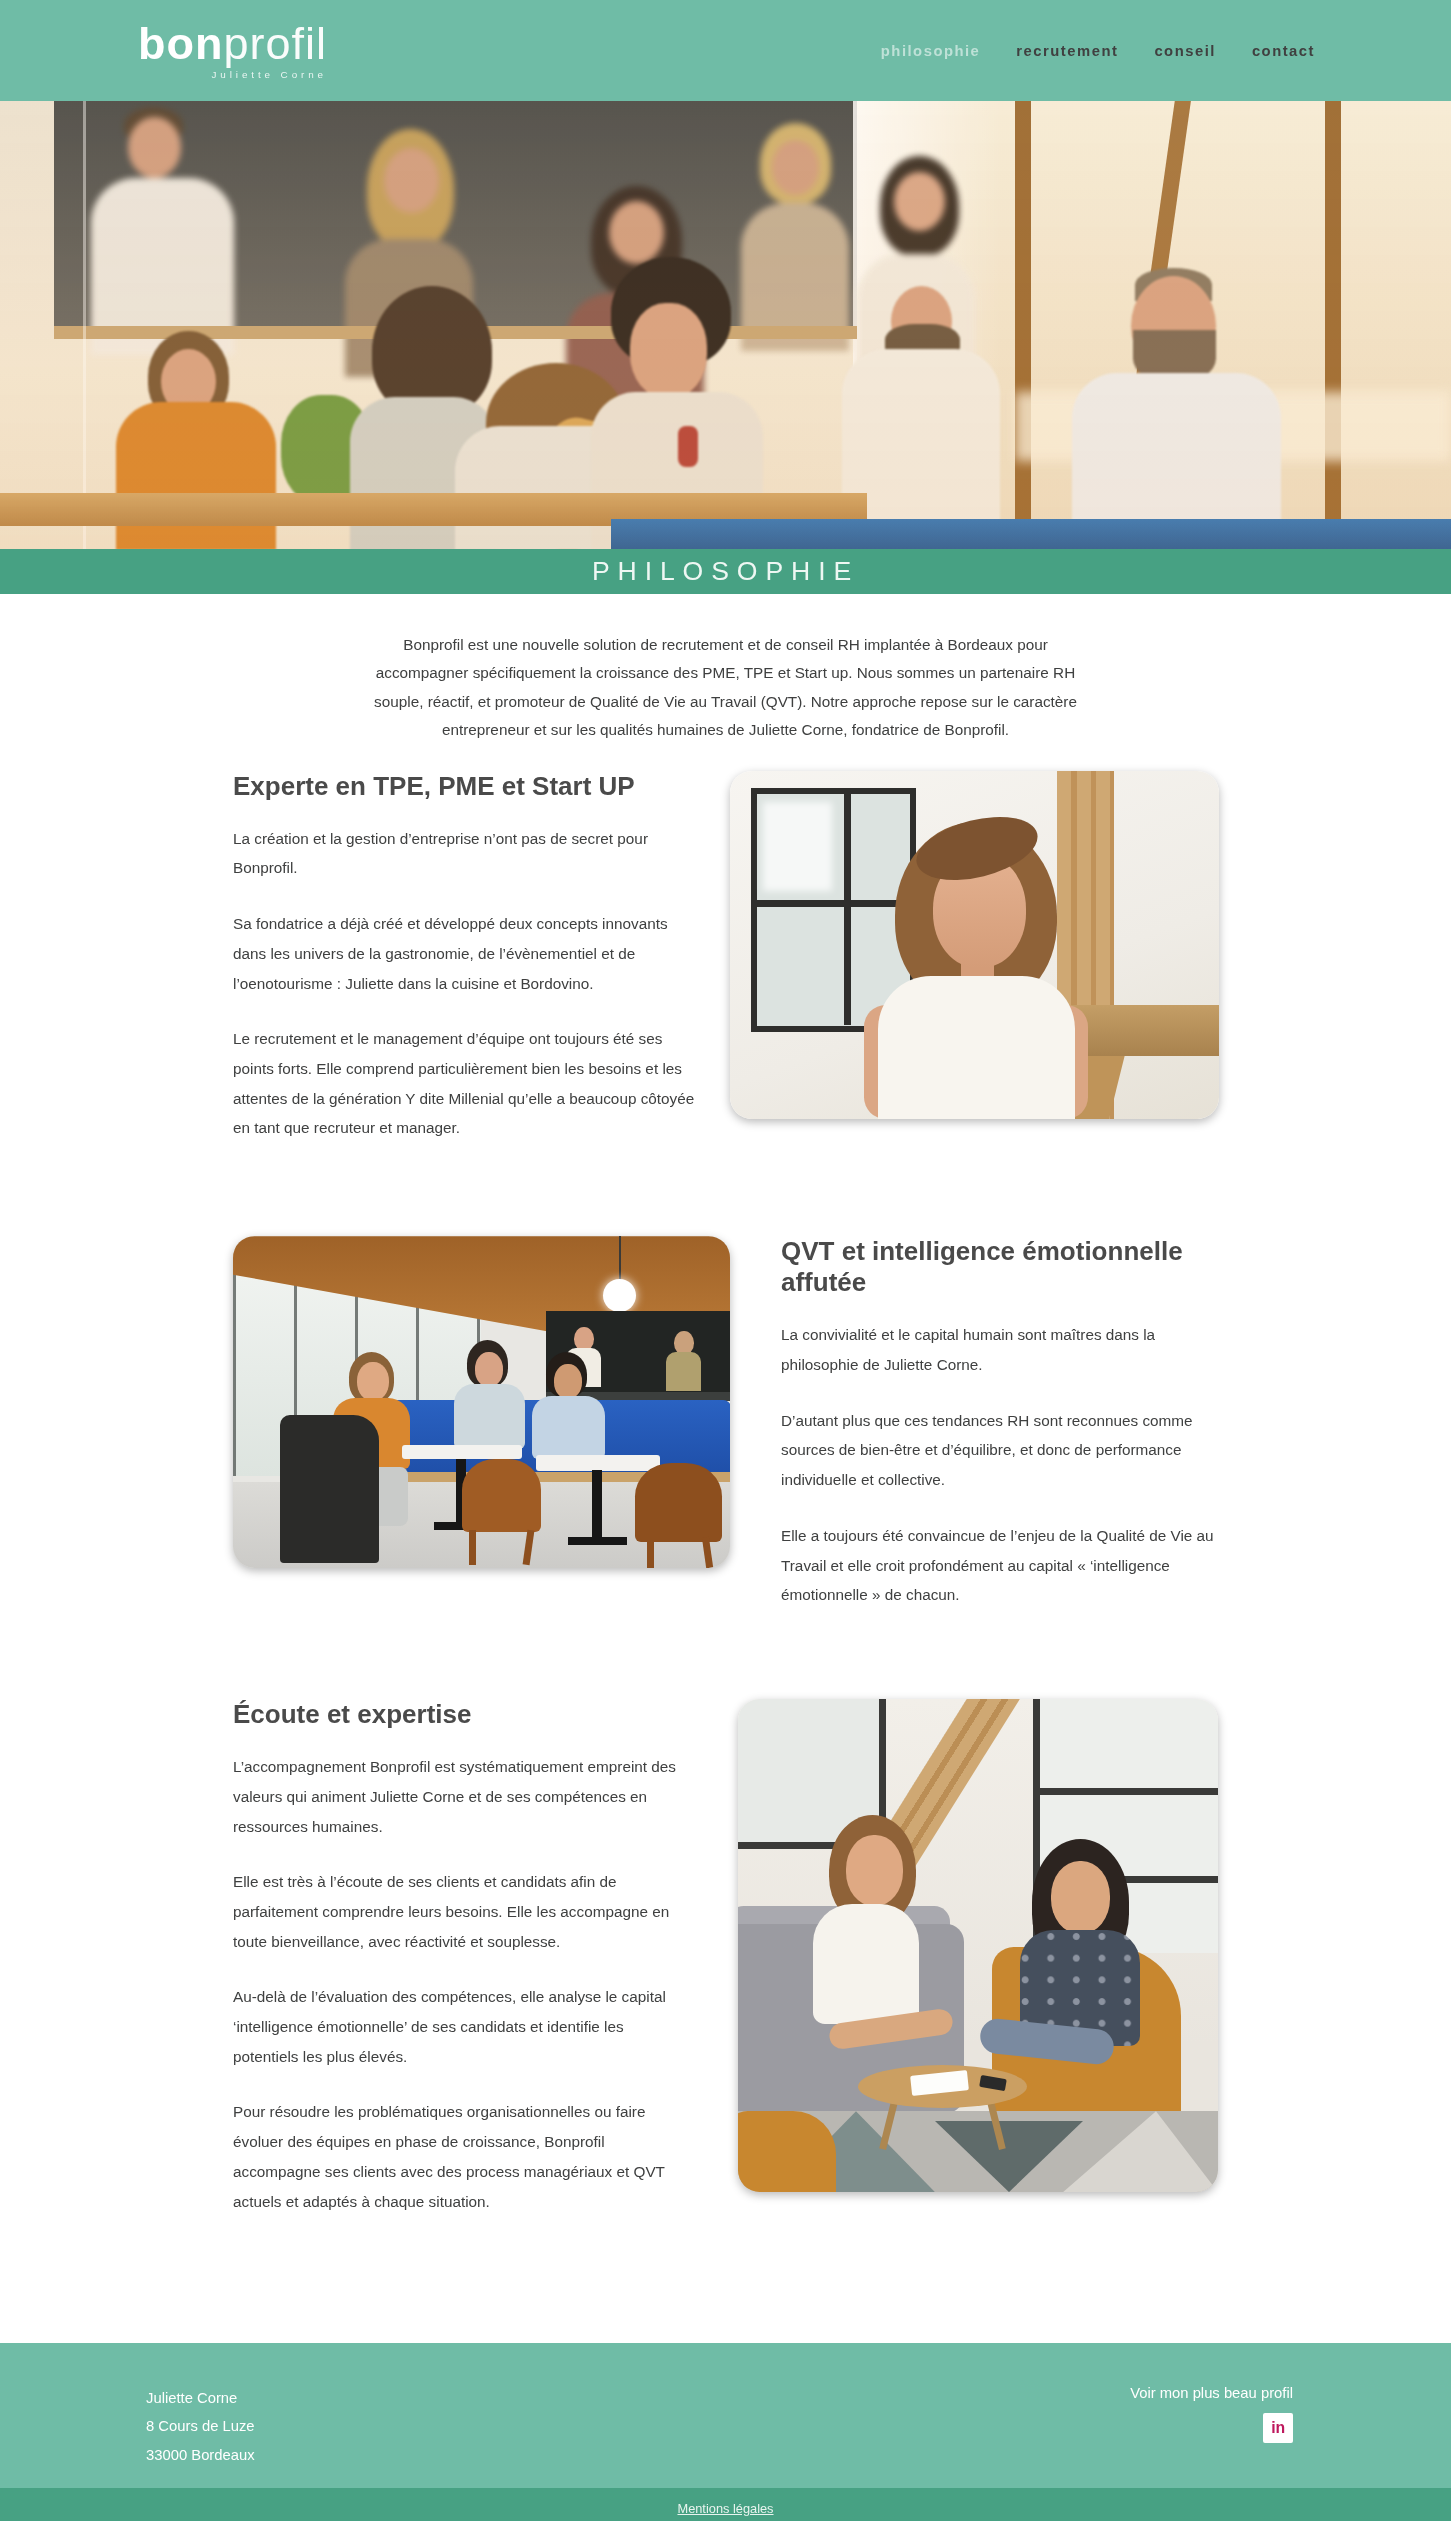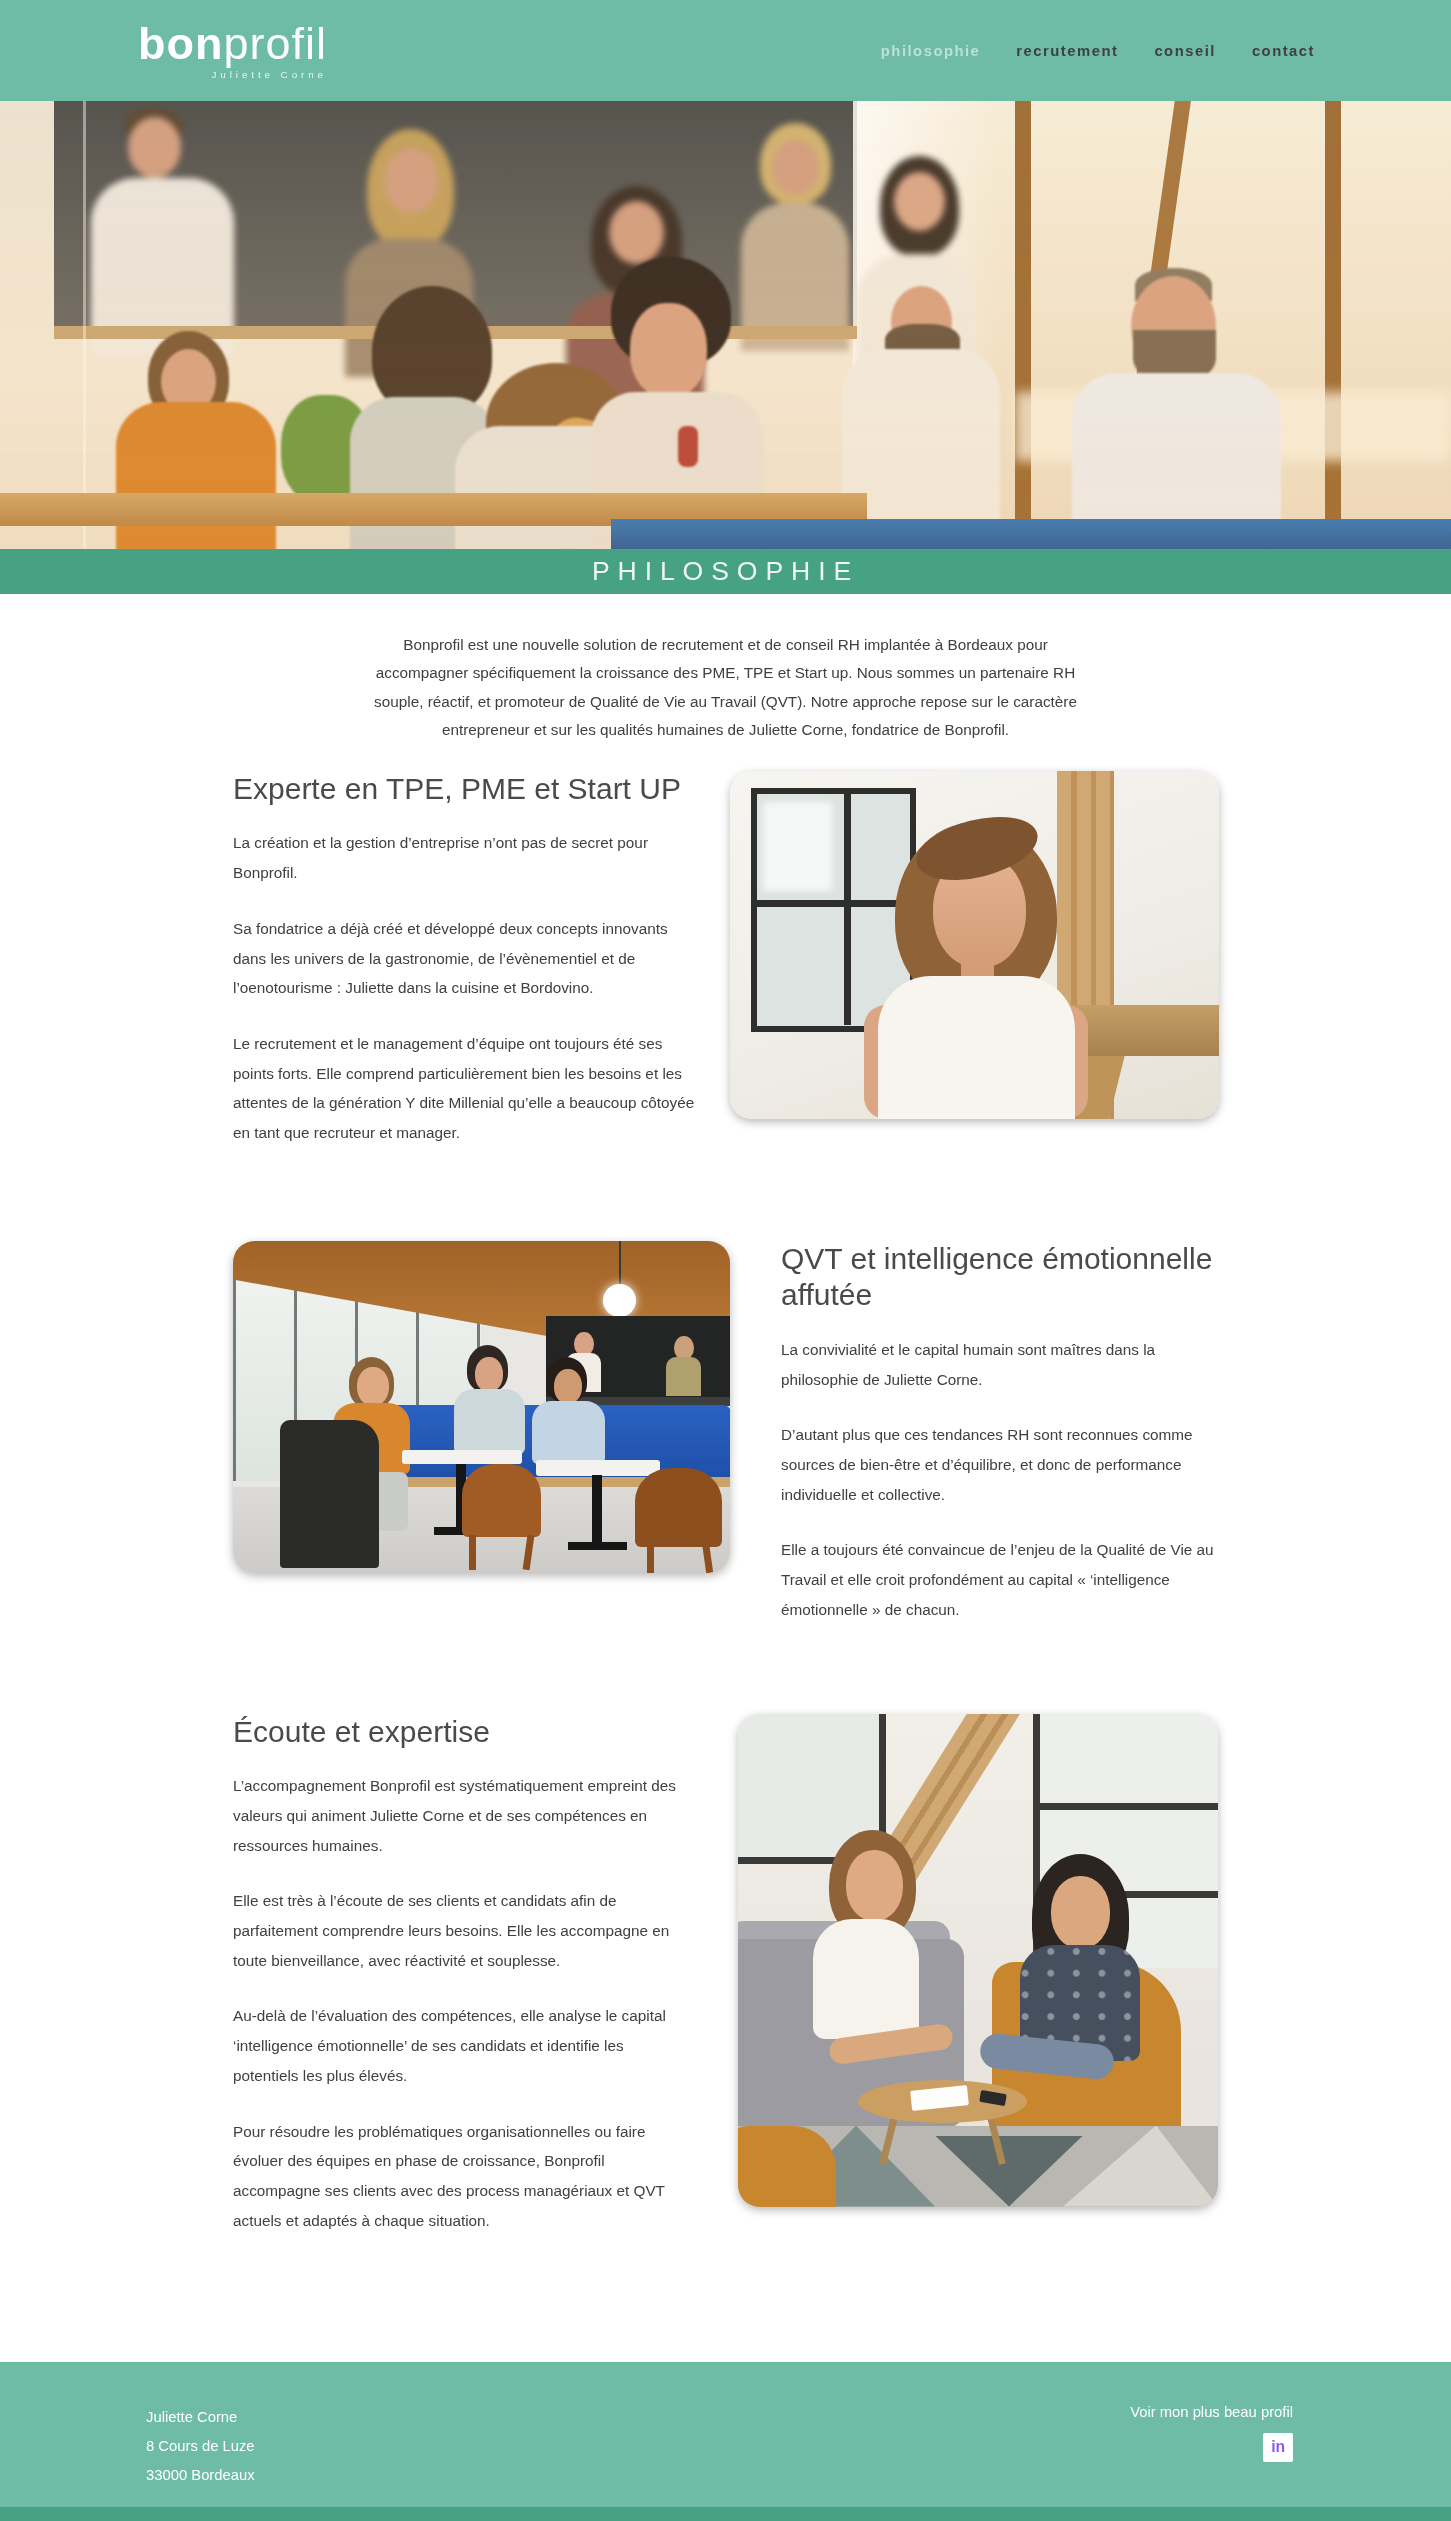--- a/index.html
+++ b/index.html
@@ -69,21 +69,21 @@
   .banner h1{color:#eef7f3; font-size:26.6px; font-weight:400; letter-spacing:7.9px;}
 
   
   main{padding-bottom:126px;}
   .intro{width:737px; margin:37px auto 0; text-align:center;
          font-size:15.3px; line-height:1.85; color:var(--body);}
   .row{width:985px; margin:0 auto; display:grid; align-items:start;}
   .s1{grid-template-columns:466px 489px; column-gap:30.5px; margin-top:26.6px;}
   .s2{grid-template-columns:497px 436px; column-gap:51px; margin-top:93px;}
   .s3{grid-template-columns:453px 480px; column-gap:52px; margin-top:89px;}
-  h2{font-size:30px; color:var(--heading); font-weight:400; line-height:1.2; margin-bottom:21.7px;}
+  h2{font-size:26px; color:var(--heading); font-weight:700; line-height:1.2; margin-bottom:21.7px;}
   .col-text p{font-size:15.3px; line-height:1.95; color:var(--body); margin-bottom:25.6px;}
   .col-text p:last-child{margin-bottom:0;}
   .photo{position:relative; overflow:hidden; border-radius:21.7px;
          box-shadow:0 3px 9.9px rgba(0,0,0,.28);}
   .photo div{position:absolute;}
 
   
   .scene1{width:489px; height:348px; background:linear-gradient(160deg,#f7f5f1,#efece6 60%,#e6e1d6);}
   .p1-win{left:21.7px; top:17.7px; width:165px; height:244px; background:#dce3e0; border:6.9px solid #2e2e2c;}
   .p1-win .mh{left:0; top:106px; width:152px; height:6.9px; background:#2e2e2c;}
@@ -160,21 +160,21 @@
 
   
   footer{height:145px; background:var(--teal-light);
          display:flex; justify-content:space-between;
          padding:41px 158px 0 146px; color:#fff;}
   .addr p{font-size:14.8px; line-height:1.95; font-weight:400;}
   .fright{text-align:right;}
   .fright a.txt{color:#fff; text-decoration:none; font-size:14.8px;}
   .li-icon{display:inline-flex; align-items:center; justify-content:center;
            width:29.6px; height:29.6px; background:#fff; border-radius:2px;
-           margin-top:11.8px; font-weight:700; font-size:15.8px; color:#8b5cf6;
+           margin-top:11.8px; font-weight:700; font-size:15.8px; color:#be185d;
            text-decoration:none; font-family:"Liberation Sans",sans-serif;}
   .legalbar{height:41px; background:var(--teal-dark);
             display:flex; align-items:center; justify-content:center;}
   .legalbar a{color:#e9f4ef; font-size:12.8px; text-decoration:underline;}
 </style>
 </head>
 <body>
 
 <header>
   <a href="#" class="logo">

